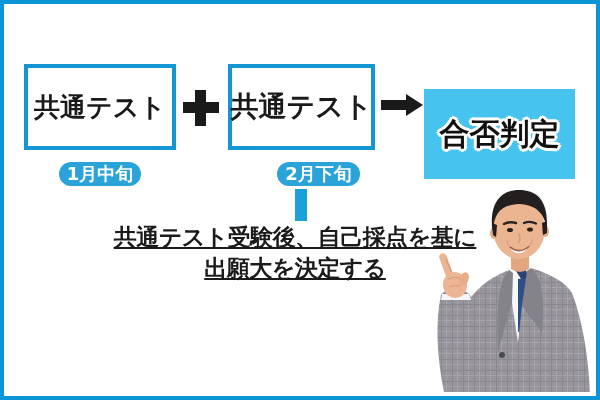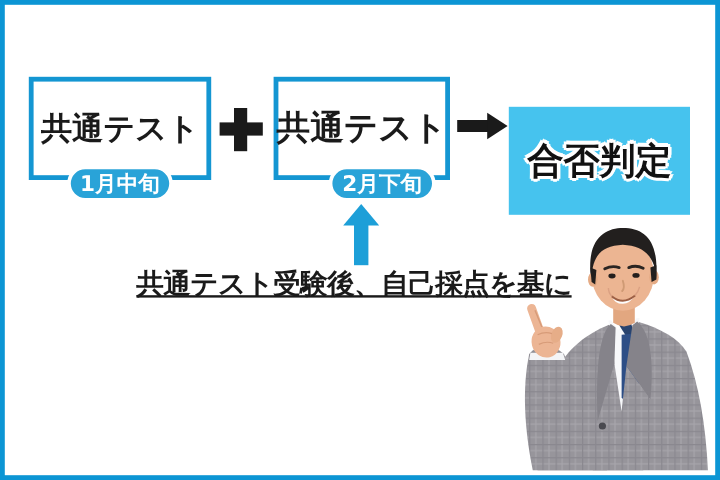--- a/index.html
+++ b/index.html
@@ -50,20 +50,21 @@
     position:absolute;
     height:30px;
     display:flex; align-items:center; justify-content:center;
     background:#29a3d8;
     border:3px solid #ffffff;
     border-radius:16px;
     color:#ffffff;
     font-size:18px; font-weight:bold;
     white-space:nowrap;
     z-index:3;
+    margin-top:21px;
   }
   .pill-1 { left:52px;  top:134px; width:88px; }
   .pill-2 { left:270px; top:134px; width:89px; }
   
   .plus { position:absolute; left:179px; top:86px; width:36px; height:36px; }
   .plus .h { position:absolute; left:0; top:12px; width:36px; height:11px; background:#1a1a1a; }
   .plus .v { position:absolute; left:12px; top:0; width:11px; height:36px; background:#1a1a1a; }
   
   .arrow-right { position:absolute; left:377px; top:90px; width:42px; height:22px; }
   .arrow-right .shaft { position:absolute; left:0; top:6px; width:27px; height:10px; background:#1a1a1a; }
@@ -137,20 +138,21 @@
       <span>合否判定</span>
     </div>
 
     <div class="arrow-up">
       <div class="head"></div>
       <div class="shaft"></div>
     </div>
 
     <div class="annotation">
       <div>共通テスト受験後、自己採点を基に</div>
+      <div>出願大を決定する</div>
     </div>
 
     <svg class="person" viewBox="0 0 186 209" xmlns="http://www.w3.org/2000/svg">
       <defs>
         <pattern id="plaid" width="11" height="11" patternUnits="userSpaceOnUse">
           <rect width="11" height="11" fill="#97959b"></rect>
           <rect x="0" y="5" width="11" height="1" fill="#a7a5ab"></rect>
           <rect x="5" y="0" width="1" height="11" fill="#a7a5ab"></rect>
           <rect x="0" y="0" width="11" height="1" fill="#8a888f"></rect>
           <rect x="0" y="0" width="1" height="11" fill="#8a888f"></rect>

